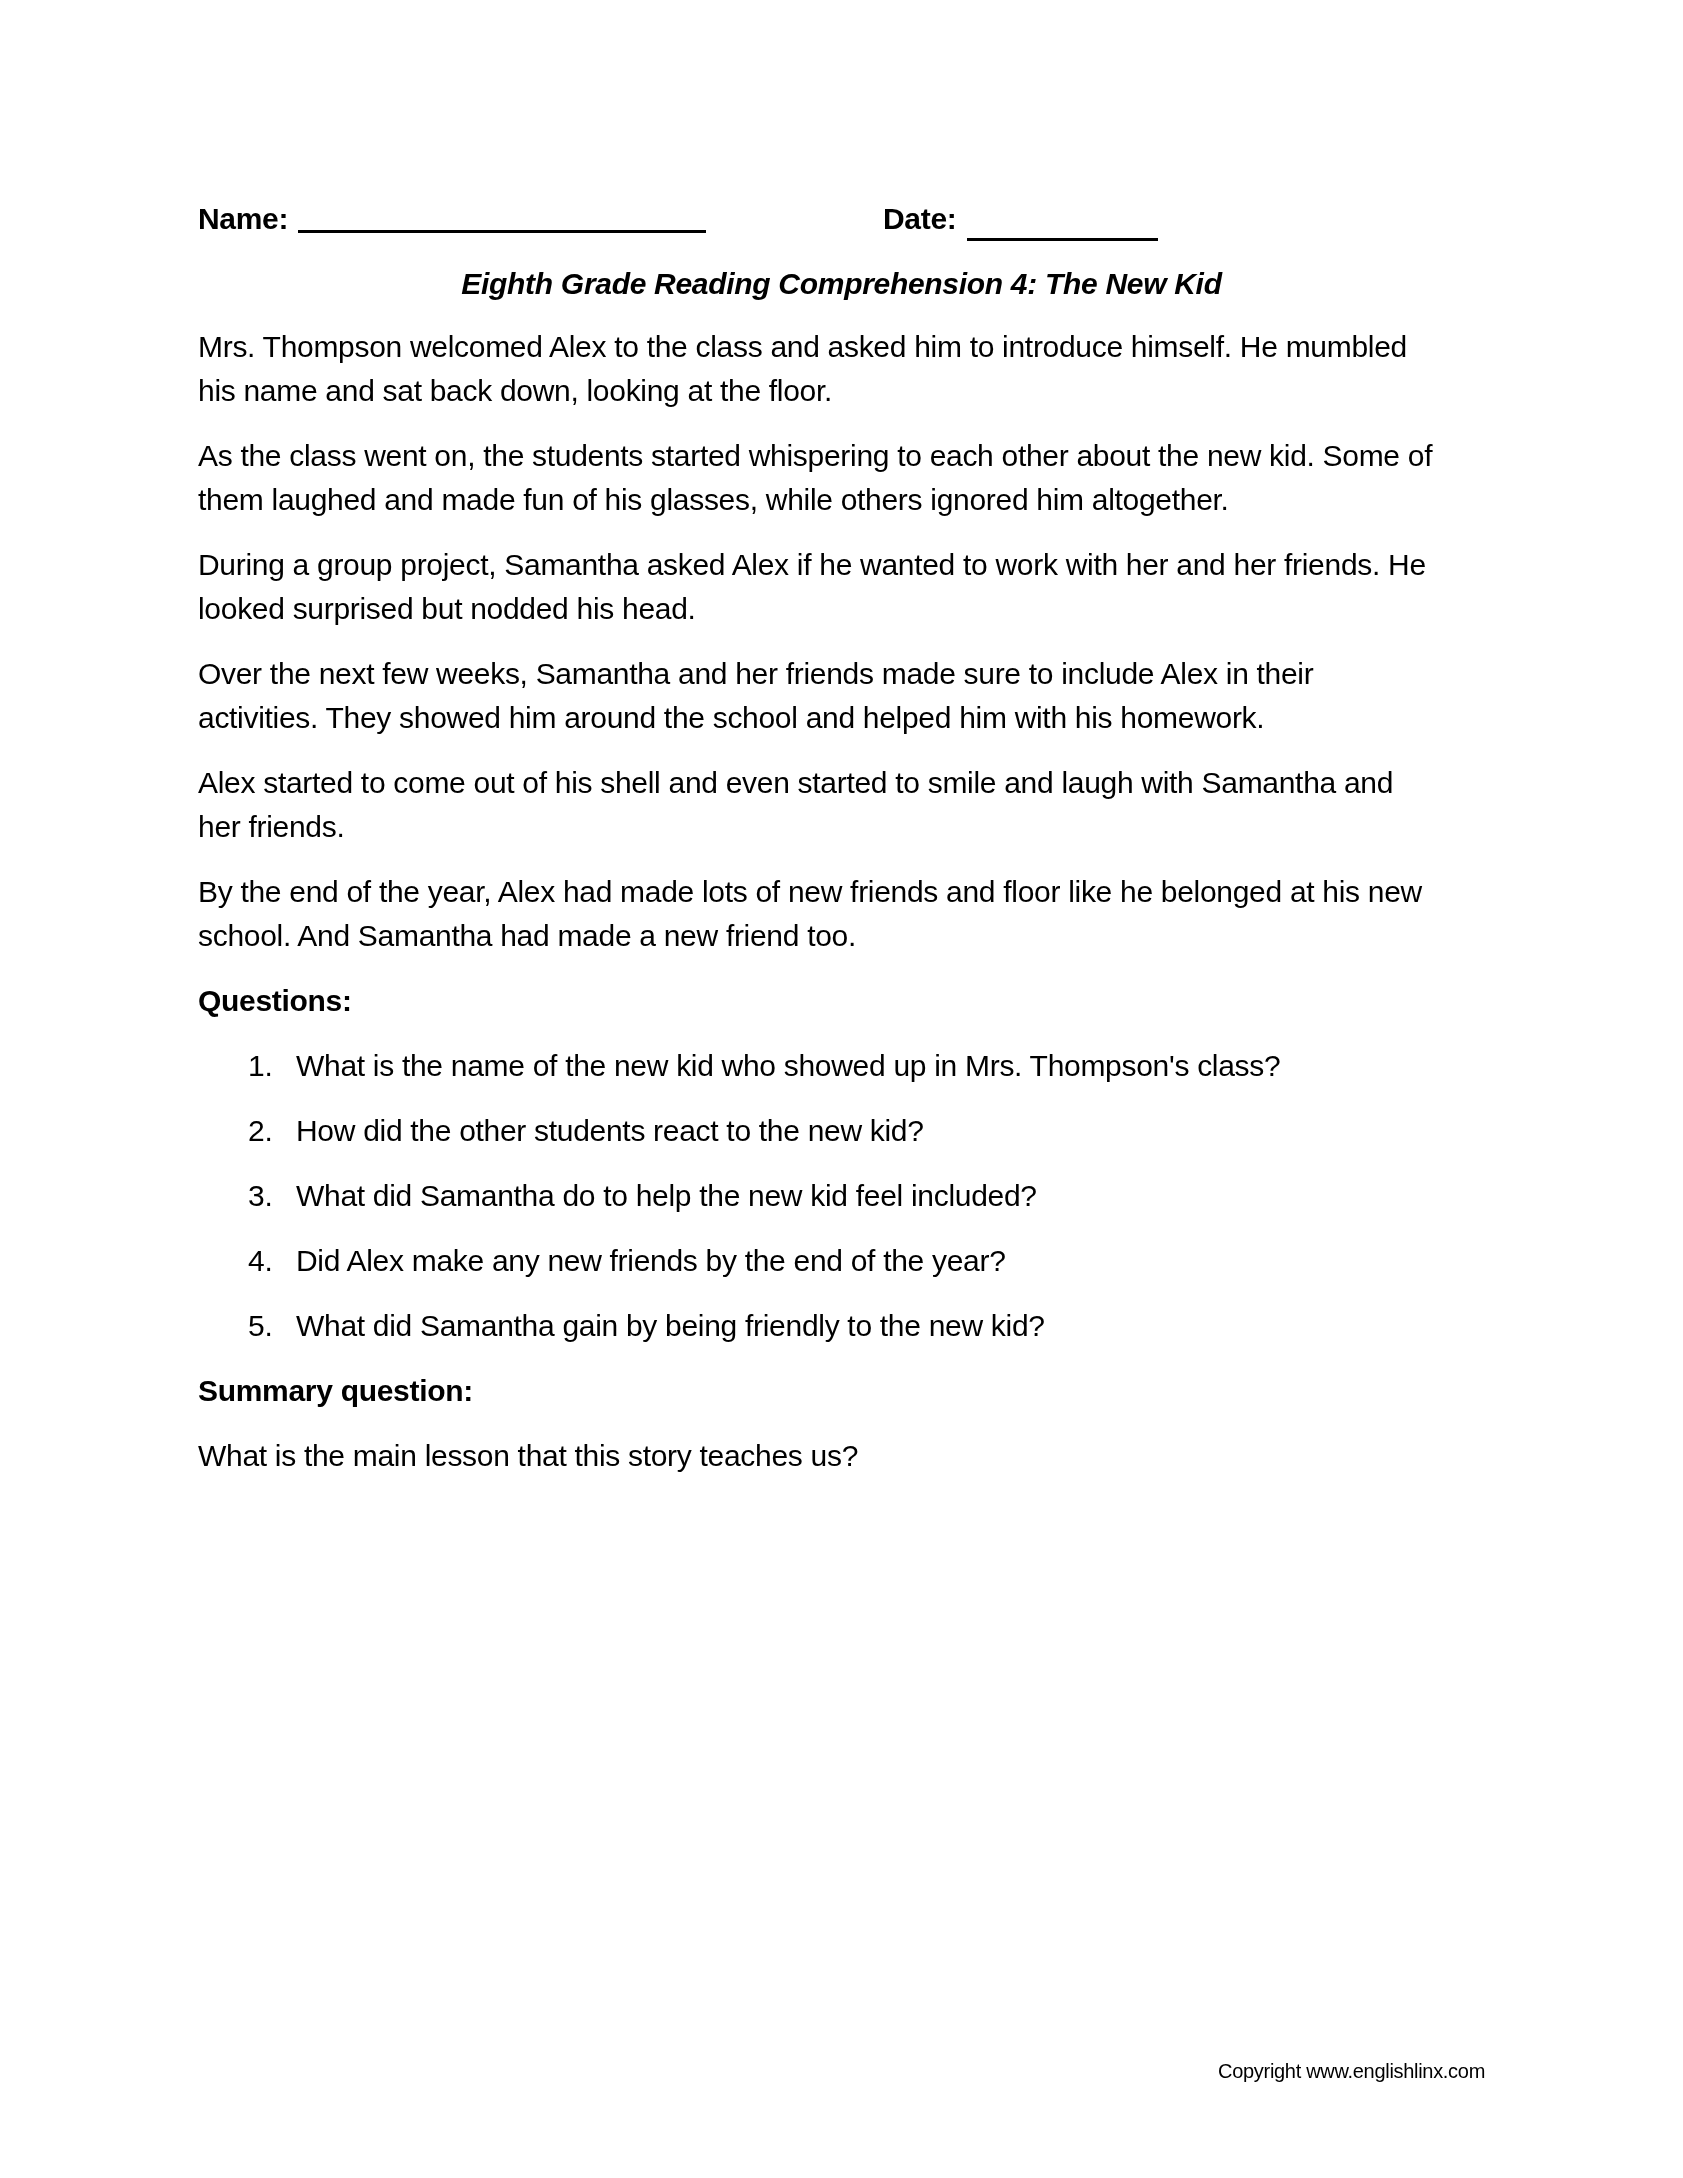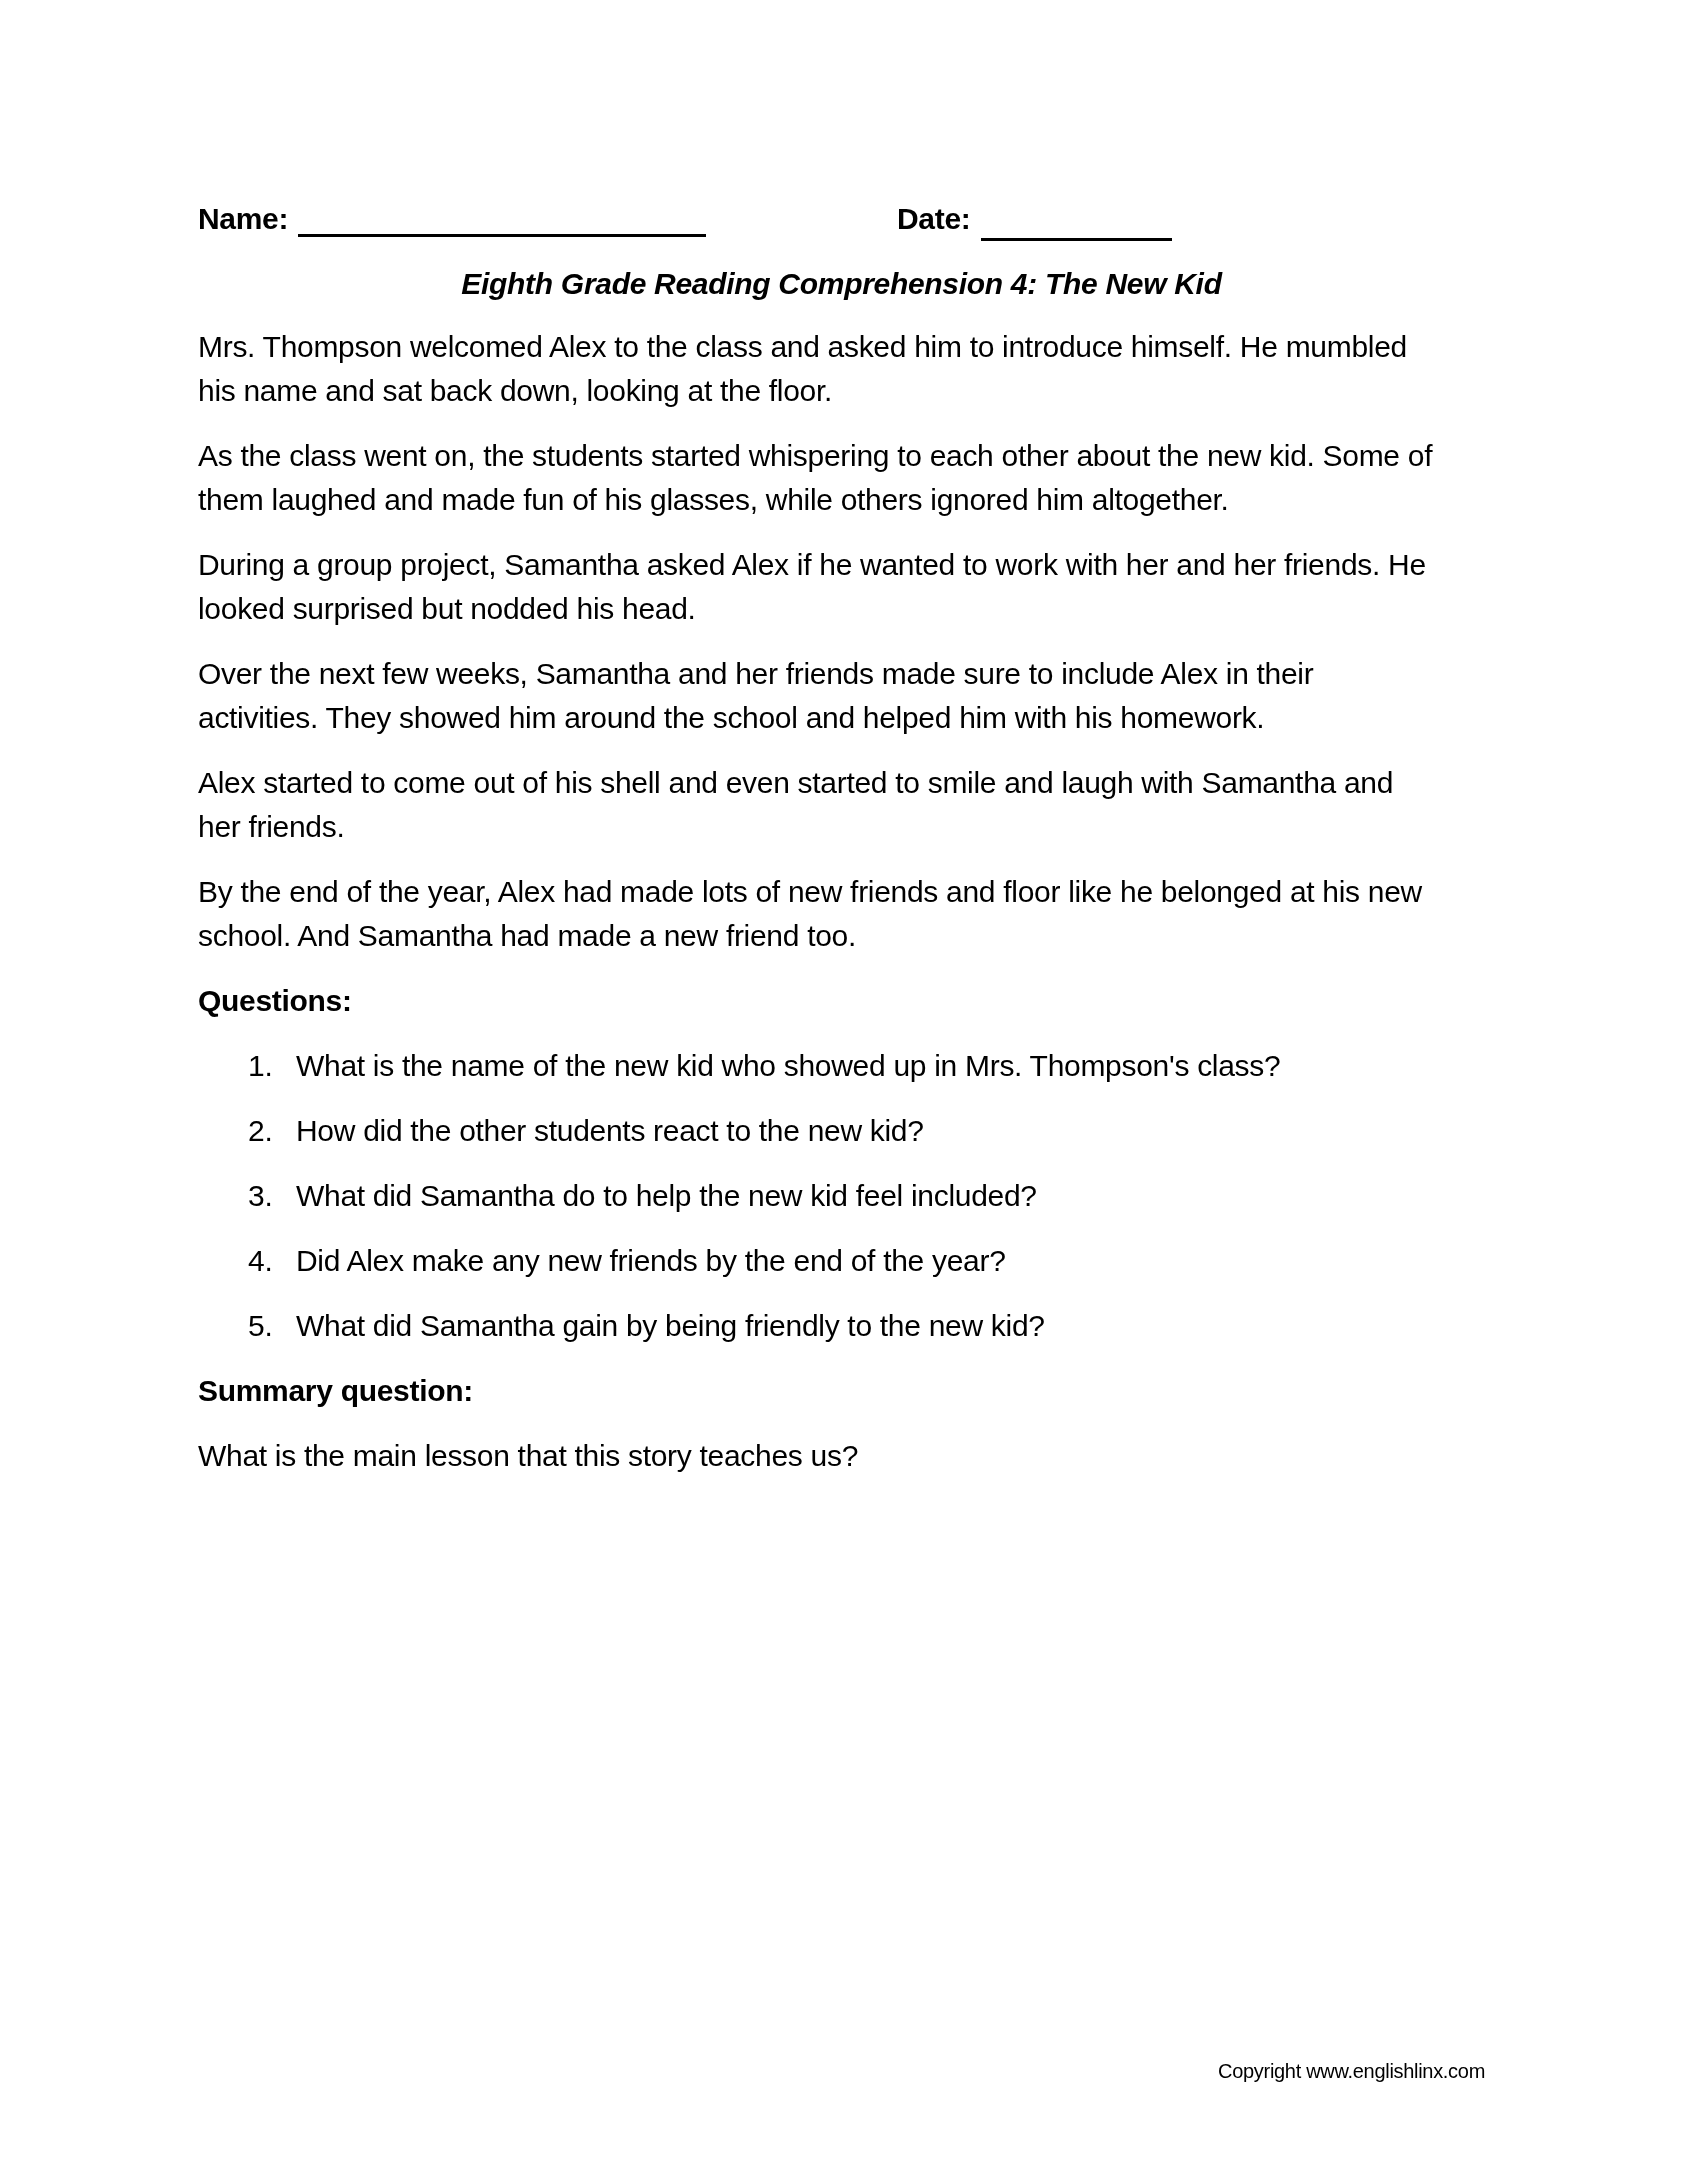--- a/index.html
+++ b/index.html
@@ -28,25 +28,25 @@
   .header-row {
     position: relative;
     height: 44px;
     margin-bottom: 21px;
   }
   .name-group {
     position: absolute;
     left: 0;
     top: 0;
     display: flex;
-    align-items: center;
+    align-items: flex-start;
   }
   .date-group {
     position: absolute;
-    left: 699px;
+    left: 685px;
     top: 0;
     display: flex;
     align-items: flex-end;
   }
   .field-label {
     font-weight: bold;
     line-height: 44px;
   }
   .blank-line {
     display: inline-block;

